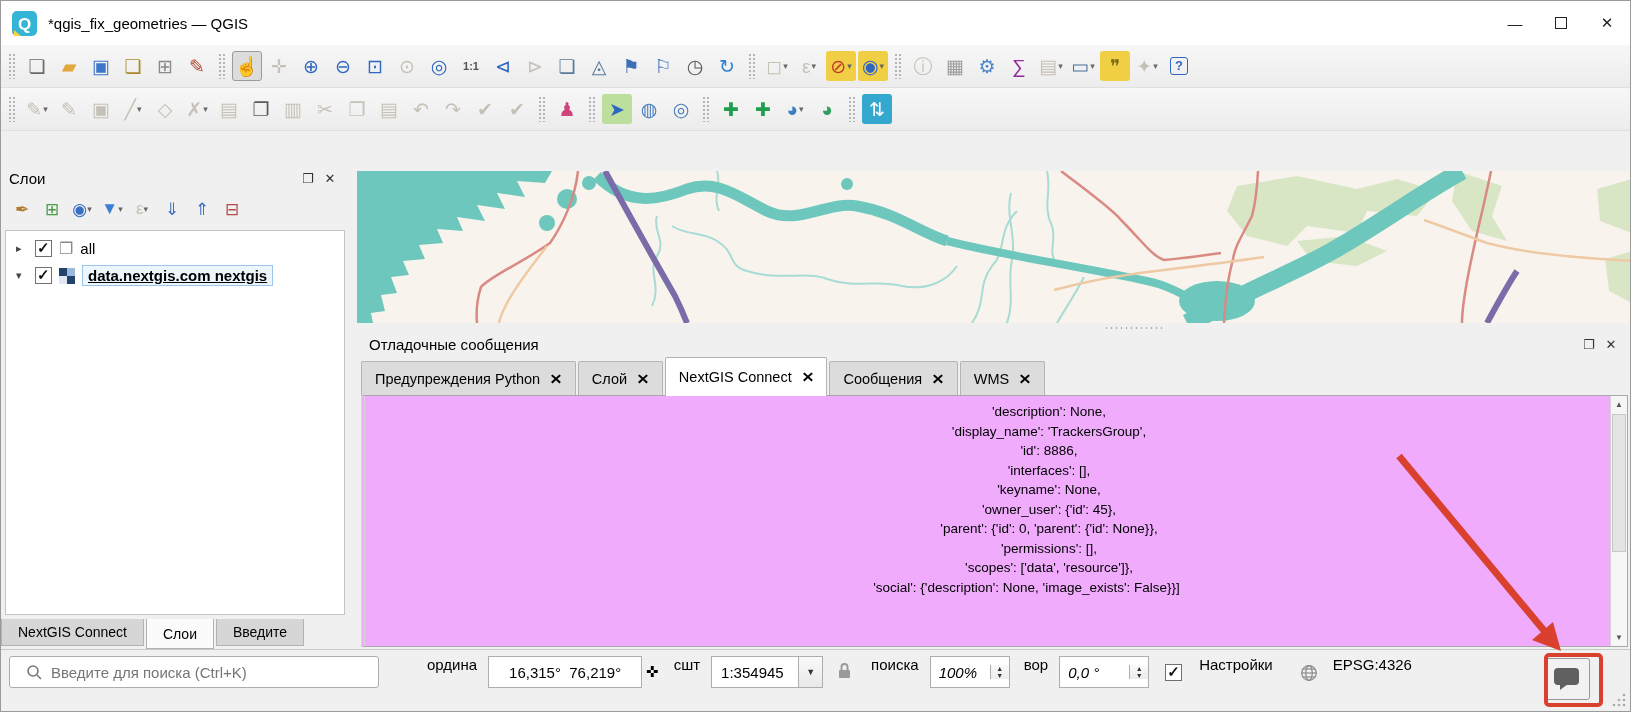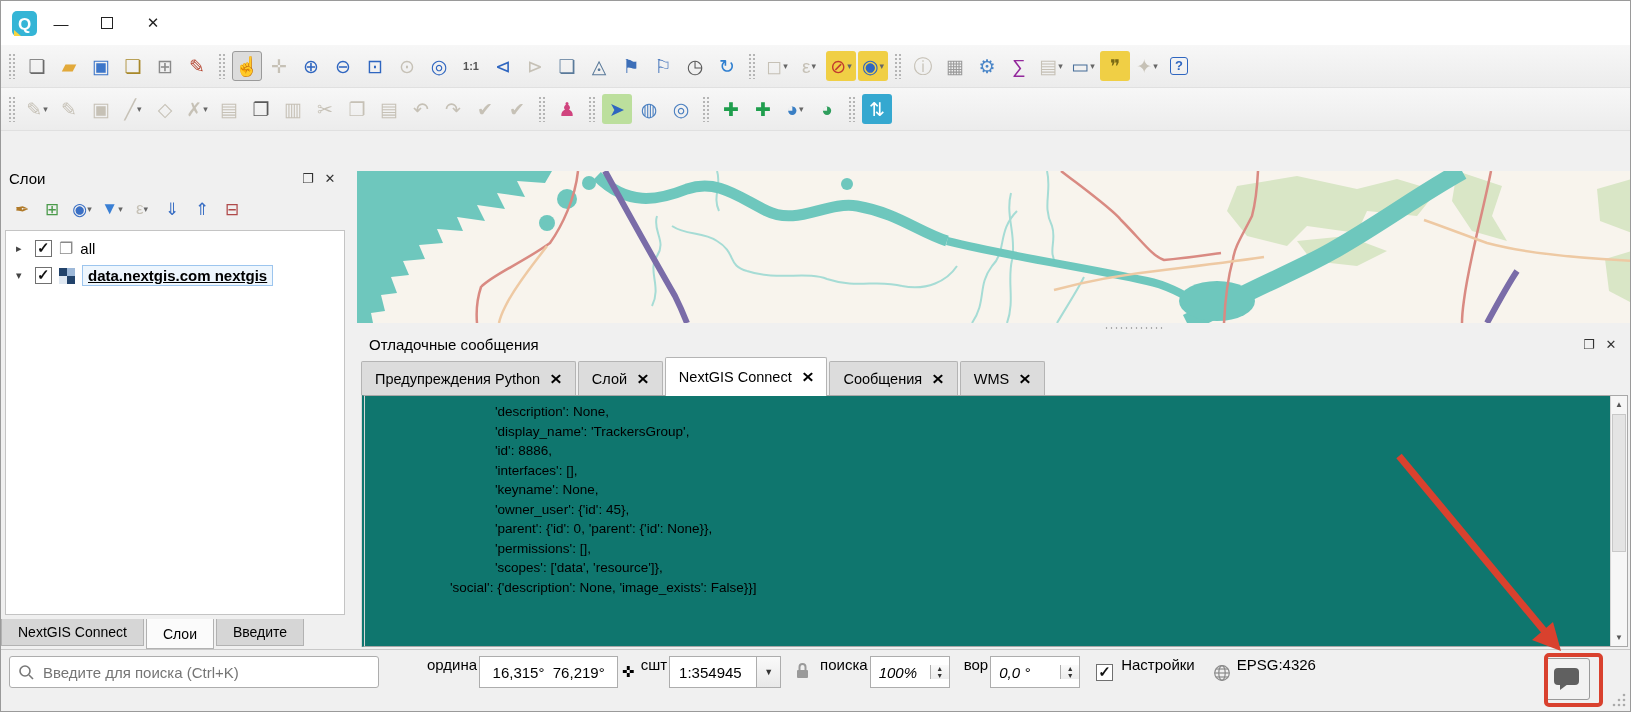--- a/index.html
+++ b/index.html
@@ -42,42 +42,42 @@
   .tree{flex:1;background:#fff;border:1px solid #c4c4c4;margin:2px 4px 4px 4px;padding-top:4px;overflow:hidden;}
   .tree-row{height:27px;display:flex;align-items:center;gap:7px;padding-left:10px;font-size:15px;}
   .expander{width:12px;font-size:11px;color:#444;}
   .cbx{width:17px;height:17px;border:1px solid #707070;background:#fff;position:relative;flex:none;}
   .cbx.on::after{content:"✓";position:absolute;left:1px;top:-2px;font-size:15px;font-weight:bold;color:#111;}
   .layer-label.selected{font-weight:bold;text-decoration:underline;border:1px solid var(--selection);background:#eef6fd;padding:1px 5px;}
   .dock-tabs{height:30px;display:flex;align-items:flex-start;}
   .btab{height:27px;padding:0 16px;background:#d6d6d6;border:1px solid #b2b2b2;border-top:none;display:flex;align-items:center;font-size:14px;margin-right:2px;}
   .btab.active{background:#fbfbfb;height:30px;}
   .vsplit{width:8px;background:#f0f0f0;}
-  .col-right{flex:1;display:flex;flex-direction:column;padding-top:9px;min-width:0;}
+  .col-right{flex:1;display:flex;flex-direction:column;padding-top:9px;min-width:0;text-align:center;}
   .map{height:152px;position:relative;overflow:hidden;background:var(--map_bg);}
   .map svg{display:block;}
   .hsplit{height:9px;display:flex;align-items:center;justify-content:center;}
   .hsplit .dots{width:60px;height:4px;margin-left:280px;background:radial-gradient(#aaa 1px,transparent 1.2px);background-size:5px 4px;}
   .debug-head{padding-left:12px;}
   .debug-tabs{height:39px;display:flex;align-items:flex-end;padding-left:4px;position:relative;z-index:2;}
   .dtab{height:34px;padding:0 13px;background:#dcdcdc;border:1px solid #b4b4b4;border-bottom:none;display:flex;align-items:center;font-size:14.5px;margin-right:2px;border-radius:2px 2px 0 0;}
   .dtab.active{height:39px;background:#fff;margin-bottom:-1px;}
   .tclose{margin-left:10px;font-weight:bold;font-size:14px;transform:scaleX(1.1);}
-  .debug-content{flex:1;background:#0f766e;border:1px solid #a8a8a8;margin:0 2px 2px 4px;position:relative;overflow:hidden;border-left:4px double #d8d8d8;}
+  .debug-content{flex:1;background:#f0abfc;border:1px solid #a8a8a8;margin:0 2px 2px 4px;position:relative;overflow:hidden;border-left:4px double #d8d8d8;}
   #log{padding:6px 24px 0 70px;font-size:13.5px;line-height:19.5px;white-space:pre;}
   .vscroll{position:absolute;right:0;top:0;bottom:0;width:17px;background:#f6f6f6;border-left:1px solid #d4d4d4;}
   .vs-btn{height:17px;display:flex;align-items:center;justify-content:center;font-size:8px;color:#555;}
   .vs-btn.down{position:absolute;bottom:0;left:0;right:0;}
   .vs-thumb{position:absolute;left:1px;right:1px;top:18px;height:55%;background:#e4e4e4;border:1px solid #c8c8c8;}
   
   .statusbar{position:absolute;left:0;right:0;bottom:0;height:62px;background:#f0f0f0;border-top:1px solid #c8c8c8;display:flex;align-items:flex-start;padding:6px 8px 0 8px;font-size:15px;}
   .sb{display:flex;align-items:center;height:32px;}
-  .search-wrap{width:370px;height:32px;border:1px solid #adadad;border-radius:3px;background:#fff;display:flex;align-items:center;padding:0 8px;gap:7px;}
+  .search-wrap{width:370px;height:32px;border:1px solid #adadad;border-radius:3px;background:#fff;display:flex;align-items:center;padding:0 16px;gap:7px;}
   .search-wrap input{border:none;outline:none;flex:1;font-size:15px;font-family:"Liberation Sans",sans-serif;background:transparent;}
-  .sb-label{margin:0 2px;white-space:nowrap;overflow:hidden;}
+  .sb-label{margin:0 11px;white-space:nowrap;overflow:hidden;}
   .sb-box{height:32px;border:1px solid #adadad;background:#fff;display:flex;align-items:center;padding:0 9px;white-space:pre;}
   .dd-btn{width:24px;height:32px;border:1px solid #adadad;border-left:none;background:linear-gradient(#fafafa,#e8e8e8);display:flex;align-items:center;justify-content:center;font-size:9px;color:#333;}
   .spin{display:flex;height:32px;border:1px solid #adadad;background:#fff;}
   .spin .val{display:flex;align-items:center;padding:0 8px;flex:1;font-style:italic;}
   .spin .arrows{width:19px;border-left:1px solid #adadad;display:flex;flex-direction:column;background:linear-gradient(#fafafa,#ececec);}
   .spin .arrows span{flex:1;display:flex;align-items:center;justify-content:center;font-size:7px;color:#333;}
   .chat-btn{width:46px;height:42px;border:1px solid #9a9a9a;border-radius:3px;background:#f2f2f2;display:flex;align-items:center;justify-content:center;margin-top:2px;}
   .hl-box{position:absolute;left:1543px;top:652px;width:59px;height:54px;border:4px solid var(--accent_red);border-radius:5px;z-index:40;pointer-events:none;}
   .arrow-overlay{position:absolute;inset:0;z-index:39;pointer-events:none;}
   .grip{position:absolute;right:3px;bottom:3px;}
@@ -91,20 +91,21 @@
 <body>
 
 <div id="window">
 
   <div class="titlebar">
     <svg width="27" height="27">
       <rect x="1" y="1" width="25" height="25" rx="5" fill="#35b5d6"></rect>
       <polygon points="3,20 10,26 3,26" fill="#f6d542"></polygon>
       <text x="13.5" y="19.5" text-anchor="middle" font-size="17" font-weight="bold" fill="#fff" font-family="Liberation Sans, sans-serif">Q</text>
     </svg>
+    <span class="title-text">*qgis_fix_geometries — QGIS</span>
     <span class="win-btn">—</span>
     <span class="win-btn">
         <span class="sq"></span>
       </span>
     <span class="win-btn">✕</span>
   </div>
 
 
   <div class="toolbar" id="tb1">
       <div class="tb-sep"></div>
@@ -459,21 +460,21 @@
 
   <div class="statusbar">
     <div class="sb search-wrap">
       <svg width="16" height="16">
         <circle cx="7" cy="7" r="5" stroke="#777" stroke-width="1.6" fill="none"></circle>
         <line x1="11" y1="11" x2="15" y2="15" stroke="#777" stroke-width="1.6"></line>
       </svg>
       <input placeholder="Введите для поиска (Ctrl+K)" style="">
     </div>
     <span class="sb-label" style="margin-left:48px">ордина</span>
-    <div class="sb sb-box" style="width:139px;justify-content:center">16,315°  76,219°</div>
+    <div class="sb sb-box" style="width:154px;justify-content:center">16,315°  76,219°</div>
     <span class="sb" style="margin:0 4px">✜</span>
     <span class="sb-label">сшт</span>
     <div class="sb sb-box" style="width:88px">1:354945</div>
     <div class="sb dd-btn">▼</div>
     <span style="margin:6px 8px 0 14px">
       <svg width="15" height="17">
           <rect x="2" y="8" width="11" height="8" rx="1" fill="#9a9a9a"></rect>
           <path d="M4.5,8 V5 a3,3 0 0 1 6,0 V8" stroke="#9a9a9a" stroke-width="2" fill="none"></path>
         </svg>
     </span>

